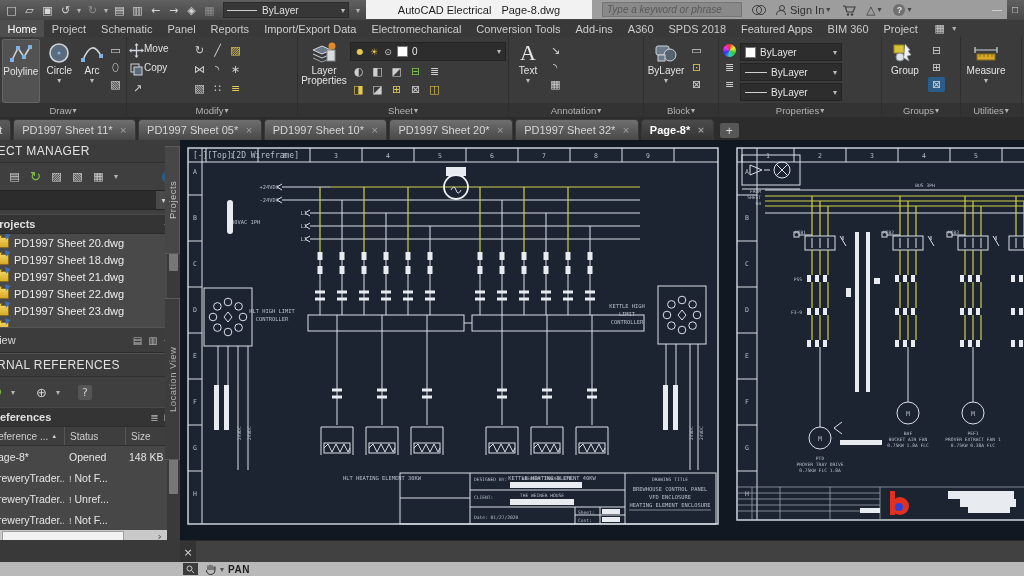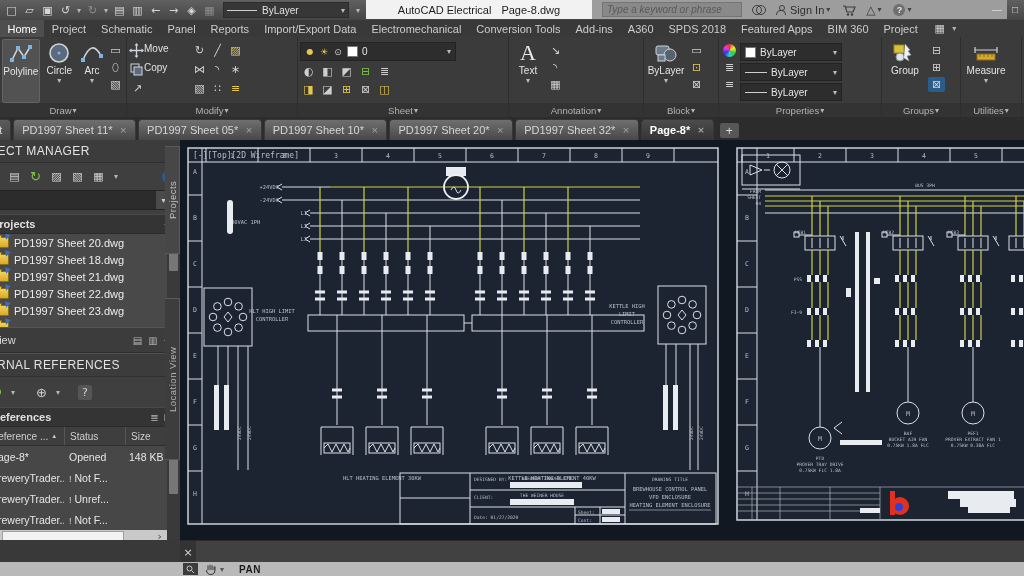--- a/index.html
+++ b/index.html
@@ -149,21 +149,21 @@
   
   .pal-bottom{position:absolute;left:0;top:540px;width:180px;height:22px;background:#393939}
   .cmdbar{position:absolute;left:180px;top:540px;width:844px;height:22px;background:#414141;
           border-top:1px solid #2a2a2a;display:flex;align-items:center}
   .cmd-close{width:16px;height:100%;background:#333;color:#d8d8d8;display:flex;align-items:center;
              justify-content:center;font-size:11px;font-family:"DejaVu Sans",sans-serif}
   .cmd-text{padding-left:12px;font-family:"DejaVu Sans Mono",monospace;font-size:11px;color:#f0f0f0;white-space:nowrap}
   .statusbar{position:absolute;left:0;top:562px;width:1024px;height:14px;background:#b9b9b9;
              display:flex;align-items:center;color:#1c1c1c}
   .mag-box{width:15px;height:12px;background:#3c3c3c;margin-left:183px;display:flex;align-items:center;justify-content:center}
-  .pan-label{font-size:10px;font-weight:bold;margin-left:15px;letter-spacing:.5px}
+  .pan-label{font-size:10px;font-weight:bold;margin-left:4px;letter-spacing:.5px}
   .dd-dim{font-size:8px;color:#555;margin-left:3px;font-family:"DejaVu Sans",sans-serif}
 </style>
 </head>
 <body>
 
 <div id="app">
 
   <div class="titlebar">
     <div class="qat">
       <span class="qi">□</span>
@@ -318,20 +318,30 @@
         </div>
       </div>
       <div class="panel-label">
         <span>Modify</span>
           <span class="dd">▾</span>
       </div>
     </div>
 
     <div class="panel" style="width:210px">
       <div class="panel-body">
+        <div class="bigbtn" style="width:52px">
+          <svg width="26" height="22" viewBox="0 0 26 22">
+            <path d="M2 8l9-4 9 4-9 4z" stroke="#cfd4da" fill="#6b7a8a"></path>
+            <path d="M2 12l9 4 9-4" stroke="#cfd4da" fill="none"></path>
+            <path d="M2 16l9 4 9-4" stroke="#9aa2ab" fill="none"></path>
+            <rect x="16" y="8" width="8" height="11" fill="#d8dde2" stroke="#888"></rect>
+            <circle cx="21" cy="4" r="3.5" fill="#e08a2d"></circle>
+          </svg>
+          <span>Layer Properties</span>
+        </div>
         <div class="lay-right">
           <div class="layer-combo">
             <span class="si yellow" style="width:10px;font-size:8px">●</span>
             <span class="si yellow" style="width:10px;font-size:9px">☀</span>
             <span class="si" style="width:10px;font-size:9px">⊙</span>
             <span class="swatch"></span>
             <span>0</span>
             <span class="dd">▾</span>
           </div>
           <div class="ltools">

